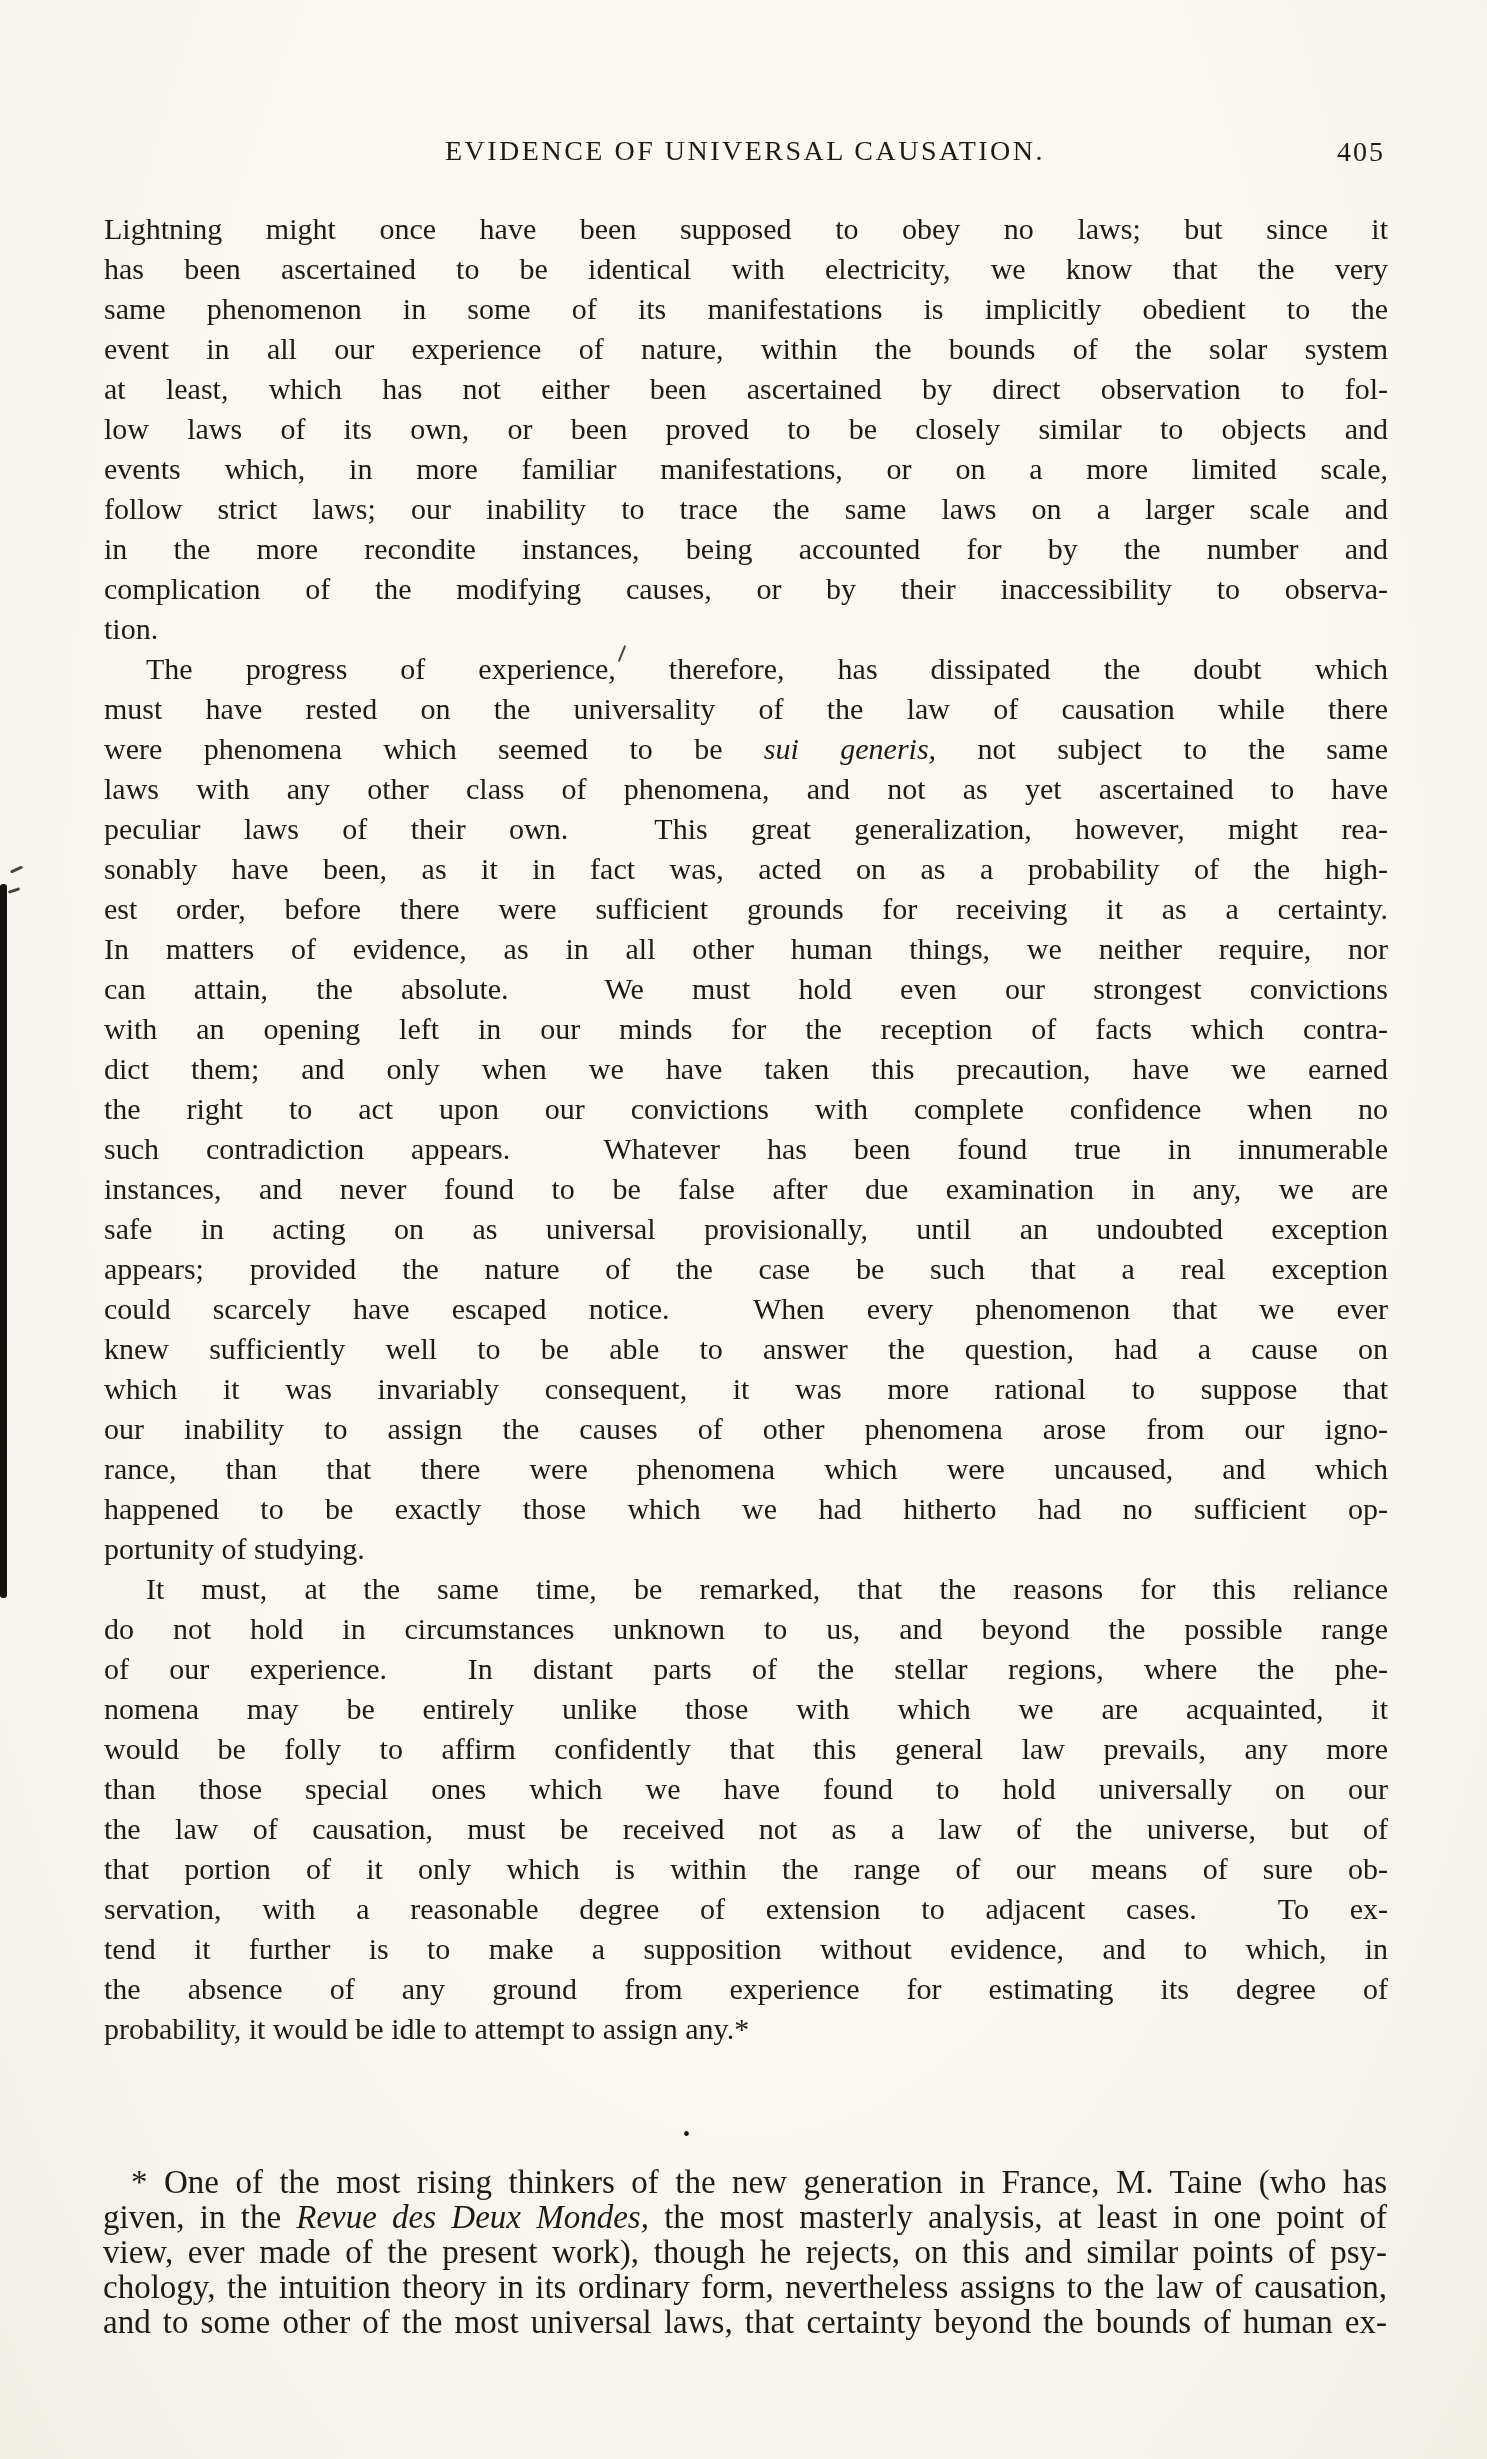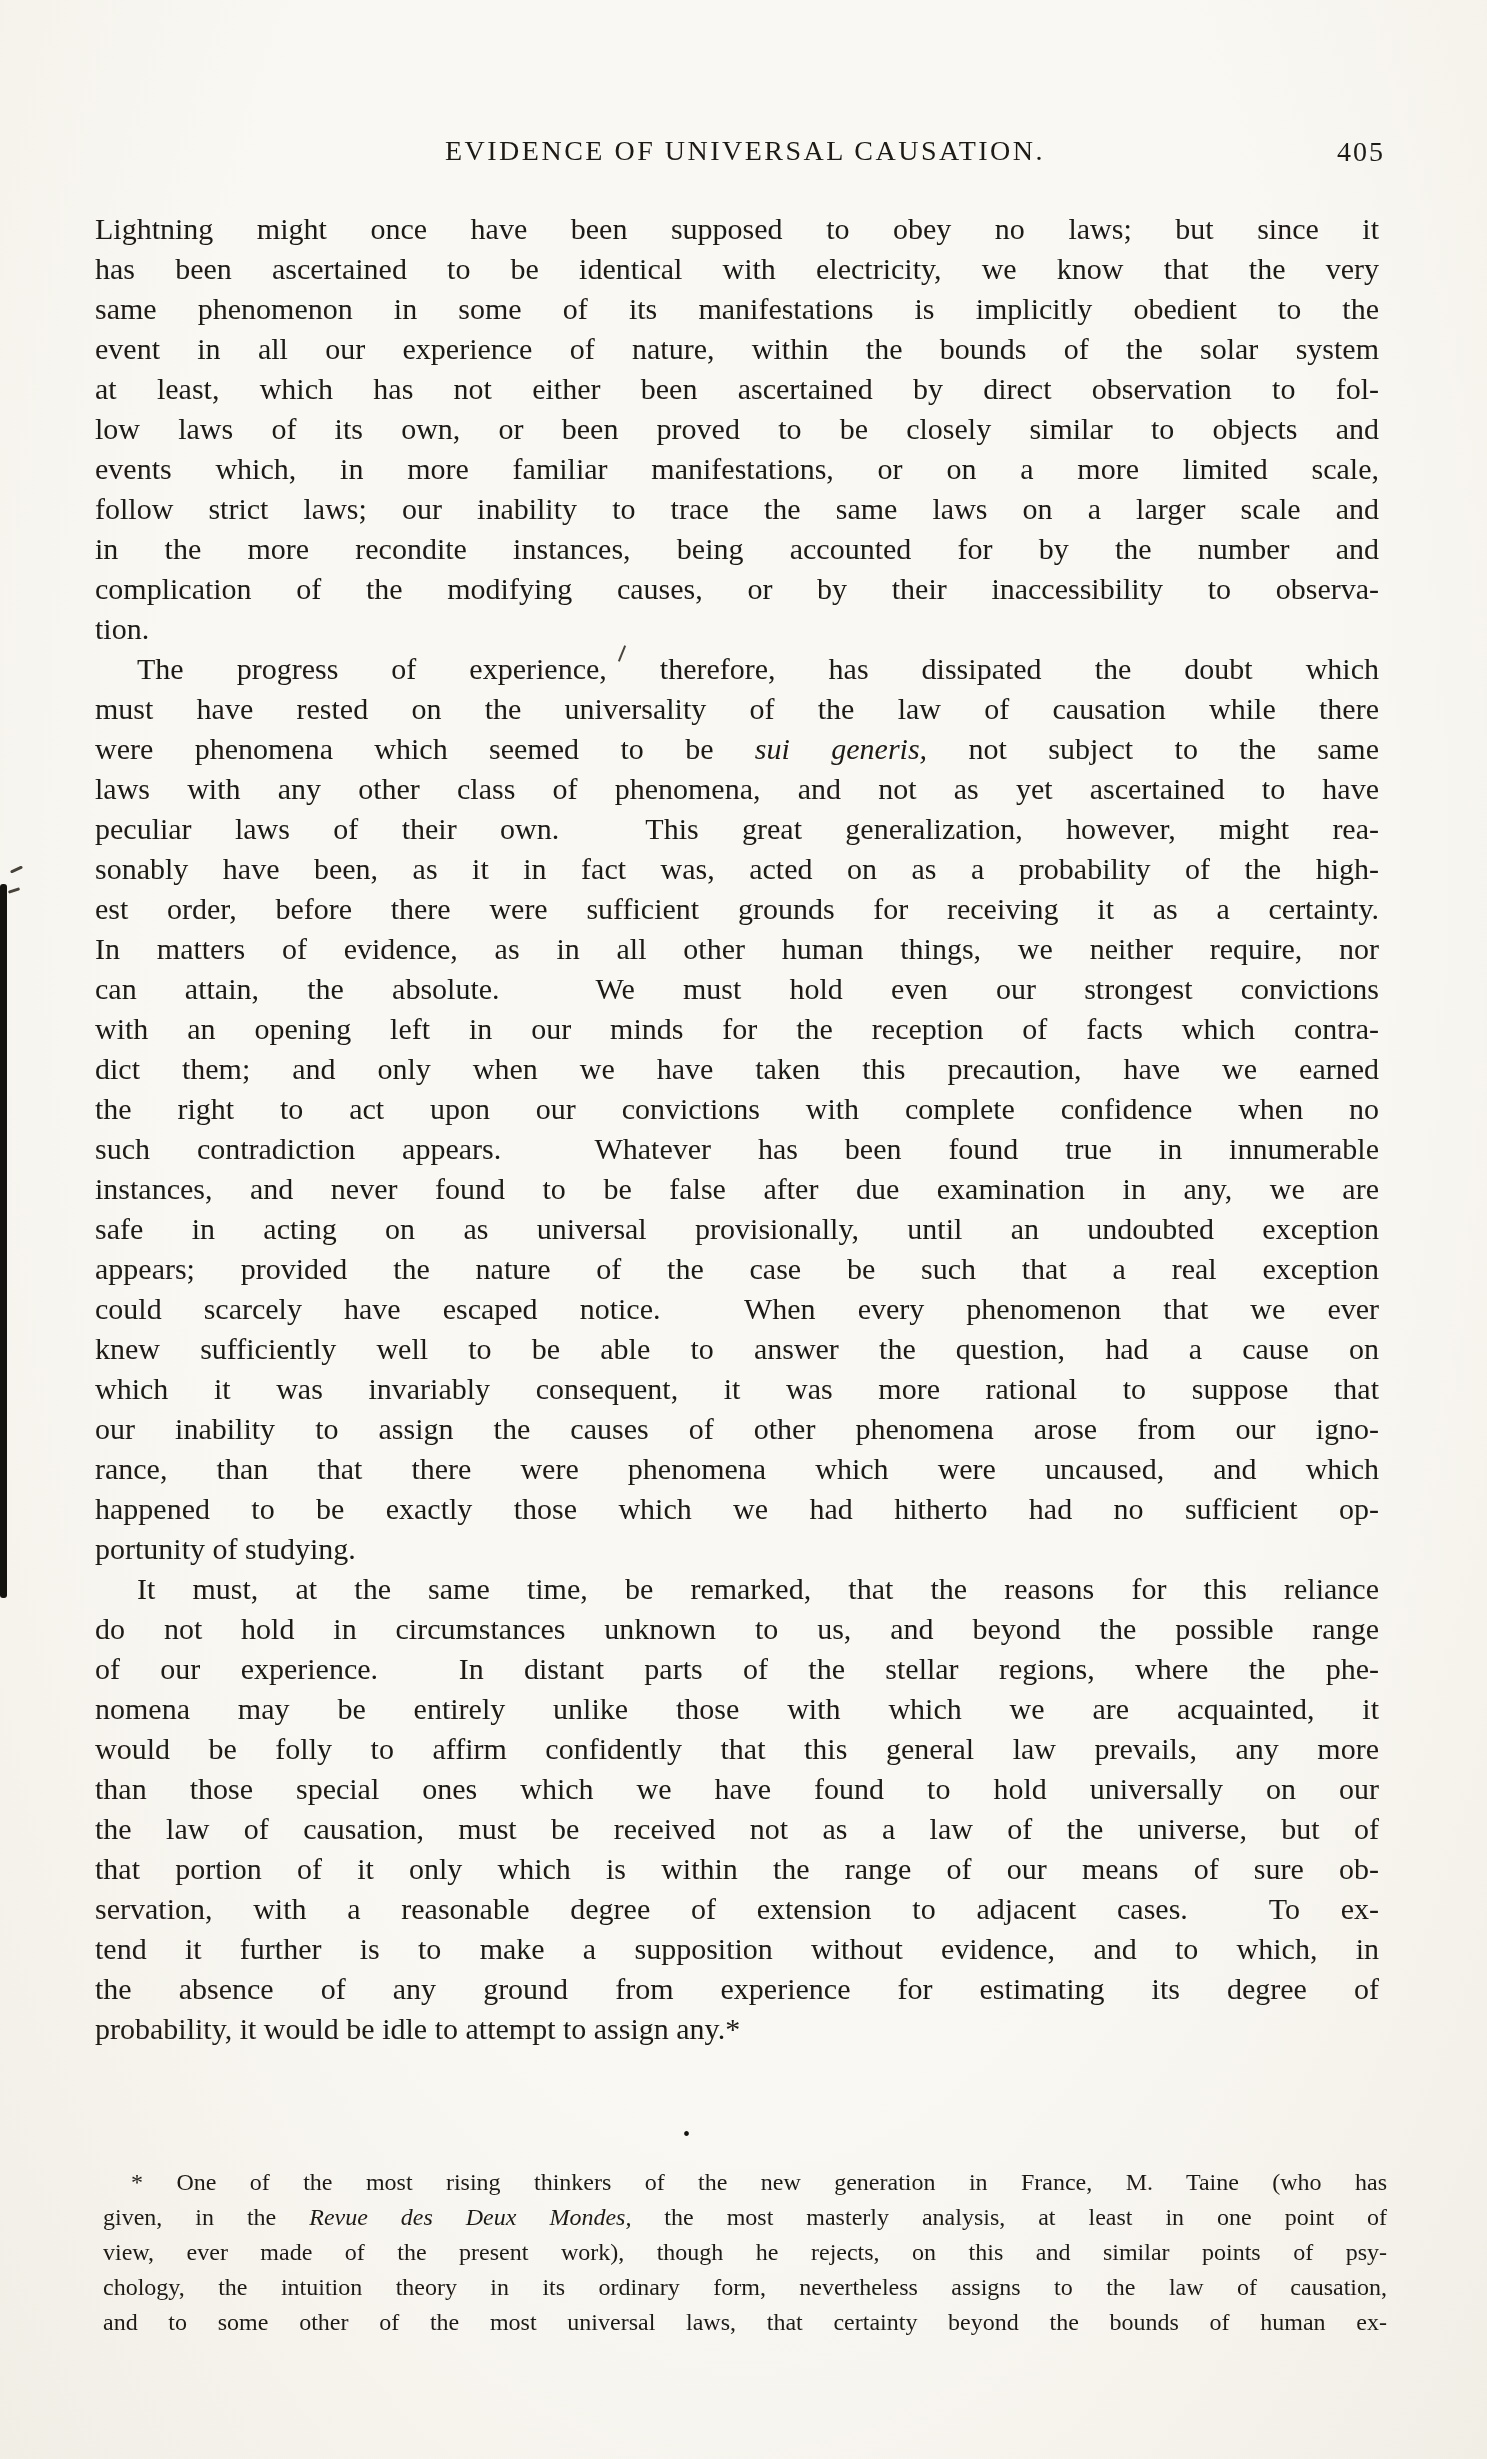--- a/index.html
+++ b/index.html
@@ -20,37 +20,37 @@
   }
   .running-head .title {
     display: block; text-align: center;
     font-size: 28px; letter-spacing: 2.5px;
   }
   .running-head .folio {
     position: absolute; right: 2px; top: 1px;
     font-size: 28px; letter-spacing: 2px;
   }
   .text-block {
-    position: absolute; top: 209px; left: 95px; width: 1284px;
+    position: absolute; top: 209px; left: 104px; width: 1284px;
   }
   .para { margin: 0; }
   .line {
     font-size: 30px; line-height: 40px;
     text-align: justify; text-align-last: justify;
   }
   .line.lastline { text-align-last: left; }
   .line.indent { text-indent: 42px; }
   .separator {
     position: absolute; top: 2123px; left: 0; width: 1373px;
     text-align: center; font-size: 20px; color: #16130f;
   }
   .footnote {
     position: absolute; top: 2165px; left: 103px; width: 1284px;
   }
-  .footnote .line { font-size: 24px; line-height: 35px; }
+  .footnote .line { font-size: 33px; line-height: 35px; }
   .footnote .line.indent-sm { text-indent: 28px; }
   
   .artifact-bar {
     position: absolute; left: 0; top: 884px; width: 7px; height: 714px;
     background: #15130f; border-radius: 3px;
   }
   .artifact-tick { position: absolute; background: #47423a; border-radius: 2px; }
   .artifact-tick.t1 { left: 10px; top: 868px; width: 13px; height: 3px; transform: rotate(-24deg); }
   .artifact-tick.t2 { left: 8px;  top: 889px; width: 12px; height: 3px; transform: rotate(-18deg); }
   .scan-speck {

